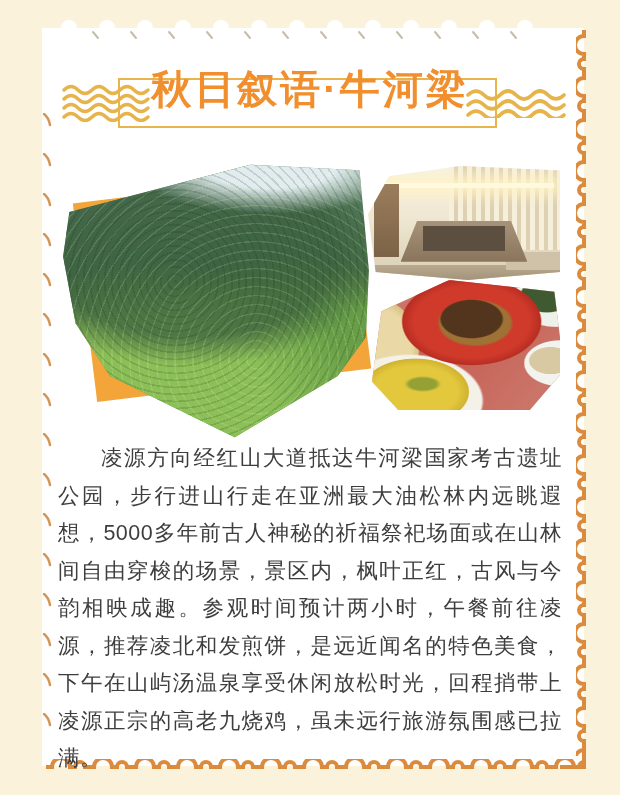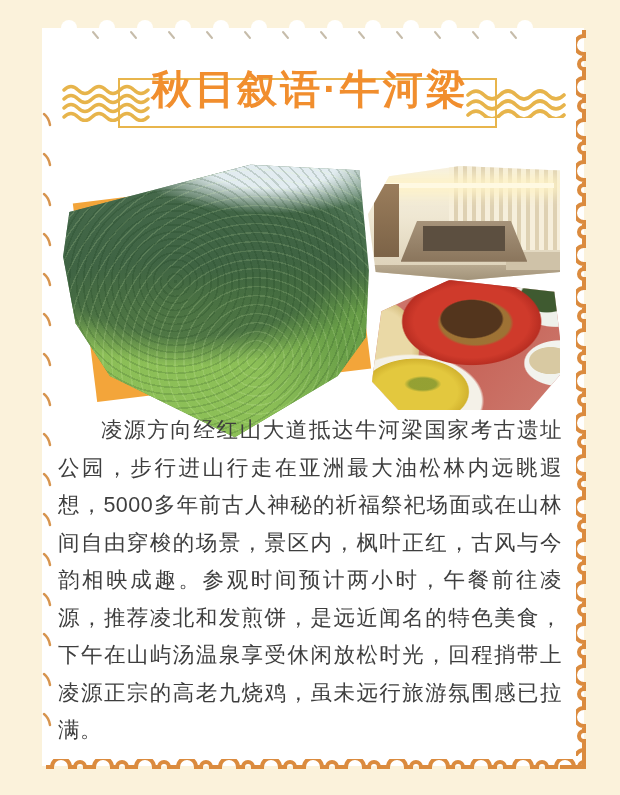--- a/index.html
+++ b/index.html
@@ -92,21 +92,21 @@
       radial-gradient(44px 58px at 5% 54%, #EAD9A6 0 68%, #D9C285 84%, rgba(0,0,0,0) 86%),
       radial-gradient(44px 28px at 93% 12%, #3F5A30 0 58%, rgba(0,0,0,0) 62%),
       radial-gradient(56px 38px at 98% 14%, #EEF0EA 0 74%, rgba(0,0,0,0) 77%),
       radial-gradient(38px 24px at 95% 62%, #D8C9A2 0 55%, rgba(0,0,0,0) 58%),
       radial-gradient(50px 32px at 100% 64%, #F2F3EE 0 70%, rgba(0,0,0,0) 73%),
       linear-gradient(130deg,#D08177 0%,#C66055 45%,#CC7A6E 100%);
   }
 
   
   .article{
-    position:absolute;left:58px;top:412px;width:504px;z-index:5;
+    position:absolute;left:58px;top:440px;width:504px;z-index:5;
   }
   .article p{
     margin:0;
     font-size:21.5px;line-height:37.5px;
     color:#3E3E3E;
     text-align:justify;
     text-indent:2em;
     letter-spacing:0.5px;
   }
 </style>

